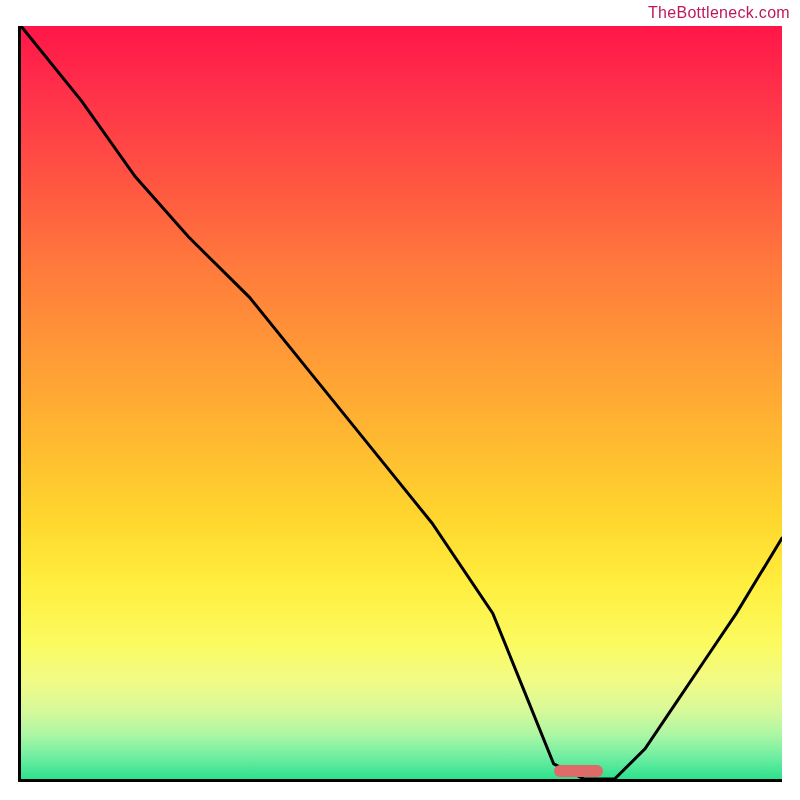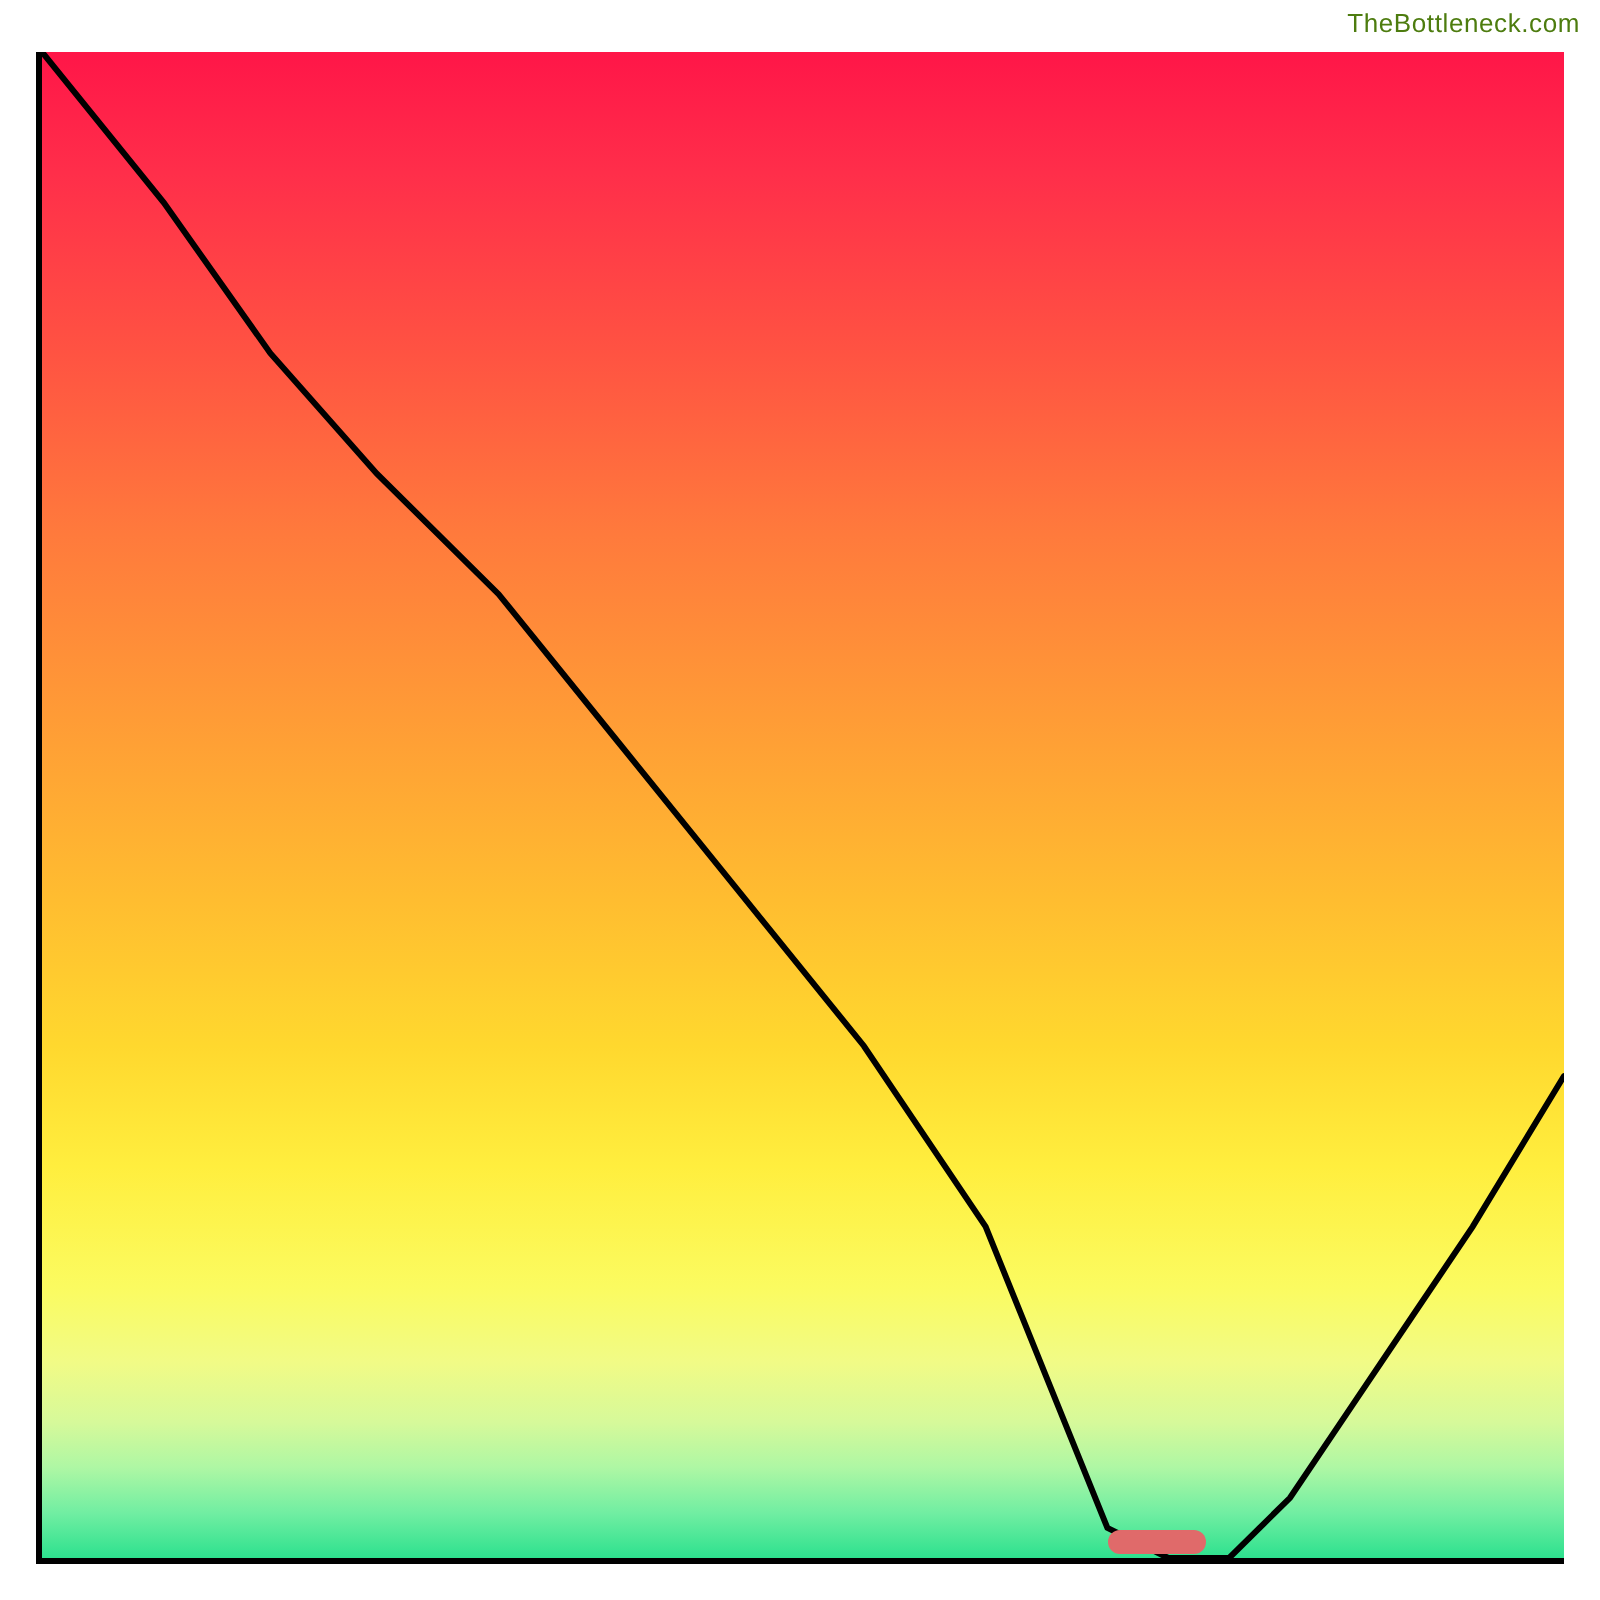--- a/index.html
+++ b/index.html
@@ -12,22 +12,22 @@
   }
   .container {
     position: relative;
     width: 800px;
     height: 800px;
   }
   .watermark {
     position: absolute;
     top: 4px;
     right: 10px;
-    color: #4d7c0f;
-    font-size: 13px;
+    color: #be185d;
+    font-size: 16px;
     font-weight: 500;
     letter-spacing: 0.3px;
     z-index: 100;
   }
   .plot-frame {
     position: absolute;
     left: 18px;
     top: 26px;
     width: 764px;
     height: 756px;

